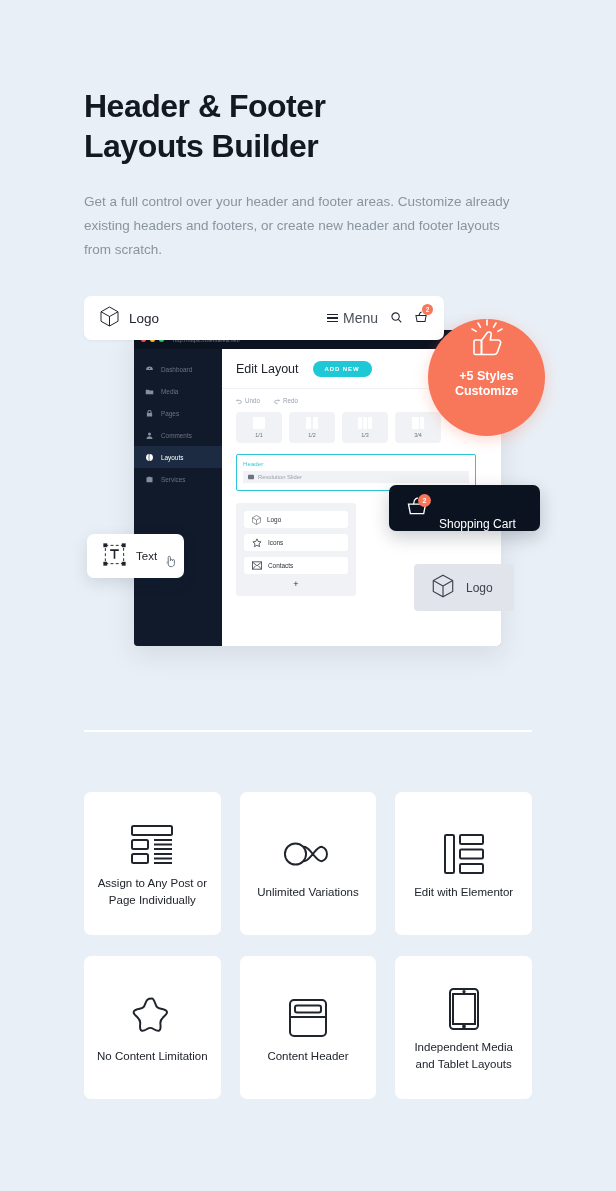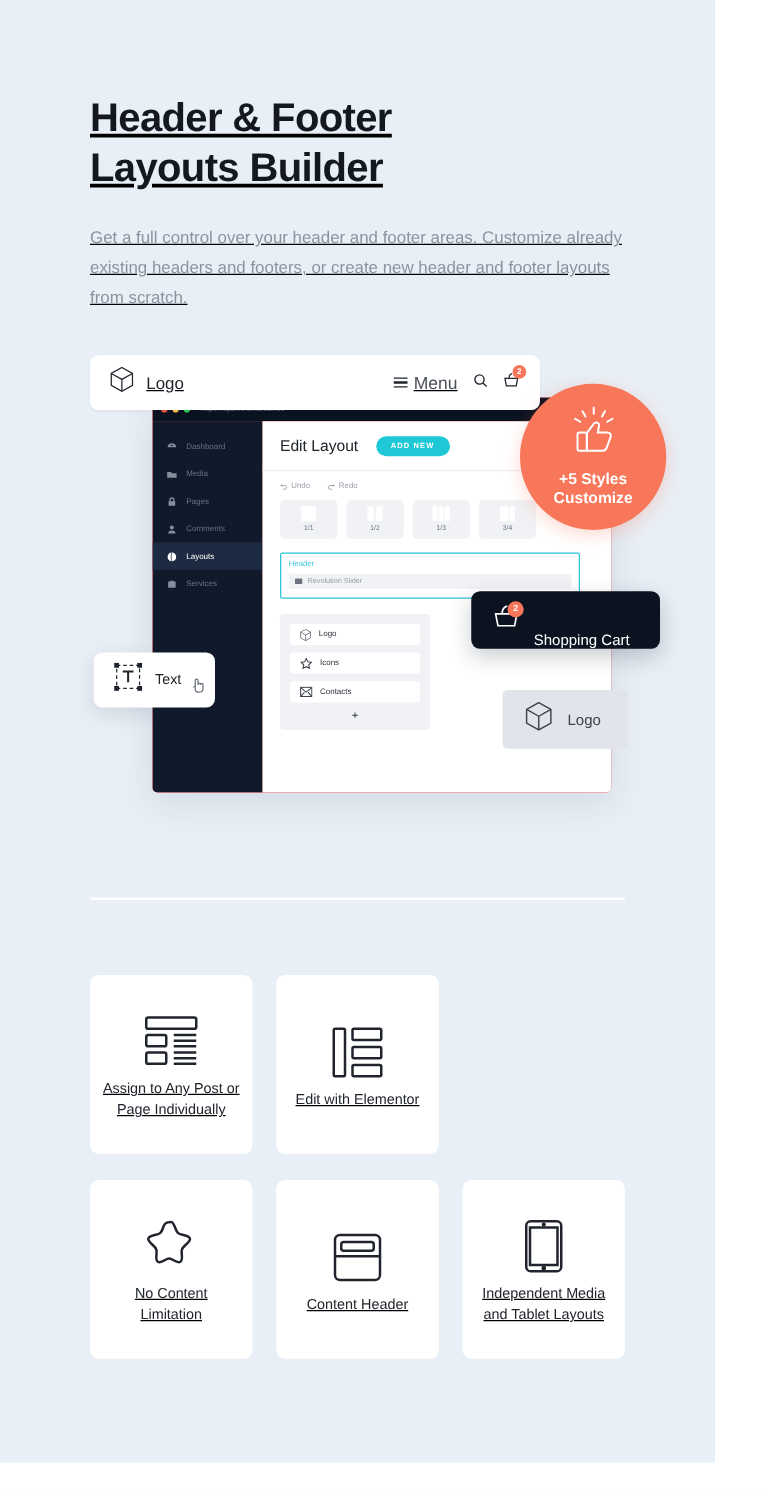--- a/index.html
+++ b/index.html
@@ -5,26 +5,25 @@
   * { box-sizing: border-box; margin: 0; padding: 0; }
   html, body { width: 616px; }
   body {
     font-family: "Liberation Sans", sans-serif;
     background: #ffffff;
     width: 616px;
     height: 1191px;
     overflow: hidden;
   }
   .page {
-    width: 572px;
+    width: 616px;
     min-height: 1170px;
     background: #e9eff6;
-    padding: 4px;
+    padding: 16px;
     position: relative;
-    text-decoration: underline;
   }
   .inner { padding: 0 68px; }
 
   
   .title {
     font-size: 32px;
     line-height: 40px;
     font-weight: bold;
     color: #14181f;
     letter-spacing: -0.5px;
@@ -256,21 +255,21 @@
 
   .badge-circle {
     position: absolute;
     left: 412px; top: -7px;
     width: 117px; height: 117px;
     border-radius: 50%;
     background: #f8765a;
     display: flex;
     flex-direction: column;
     align-items: center;
-    justify-content: center;
+    justify-content: flex-start;
     gap: 2px;
     z-index: 7;
     box-shadow: 0 4px 14px rgba(248,118,90,.28);
   }
   .badge-text {
     color: #fff;
     font-size: 12.5px;
     font-weight: bold;
     line-height: 15px;
     text-align: center;
@@ -573,20 +572,29 @@
           <rect x="2" y="2" width="40" height="9" rx="1.5"></rect>
           <rect x="2" y="16" width="16" height="9" rx="1.5"></rect>
           <rect x="2" y="30" width="16" height="9" rx="1.5"></rect>
           <path d="M24 16h18M24 20.5h18M24 25h18M24 30h18M24 34.5h18M24 39h18"></path>
         </svg>
       </span>
       <span class="feature-label">Assign to Any Post or Page Individually</span>
     </div>
     <div class="feature">
       <span class="feature-icon">
+        <svg width="50" height="30" viewBox="0 0 52 30" fill="none" stroke="#20242c" stroke-width="2">
+          <circle cx="13" cy="15" r="11"></circle>
+          <path d="M21.5 7.5c4 0 6.5 4 9.5 7.5s5.5 7.5 9.5 7.5a8 8 0 0 0 0-15c-4 0-6.5 4-9.5 7.5s-5.5 7.5-9.5 7.5"></path>
+        </svg>
+      </span>
+      <span class="feature-label">Unlimited Variations</span>
+    </div>
+    <div class="feature">
+      <span class="feature-icon">
         <svg width="42" height="42" viewBox="0 0 42 42" fill="none" stroke="#20242c" stroke-width="2">
           <rect x="2" y="2" width="9" height="38" rx="1.2"></rect>
           <rect x="17" y="2" width="23" height="9" rx="1.2"></rect>
           <rect x="17" y="16.5" width="23" height="9" rx="1.2"></rect>
           <rect x="17" y="31" width="23" height="9" rx="1.2"></rect>
         </svg>
       </span>
       <span class="feature-label">Edit with Elementor</span>
     </div>
   </div>

